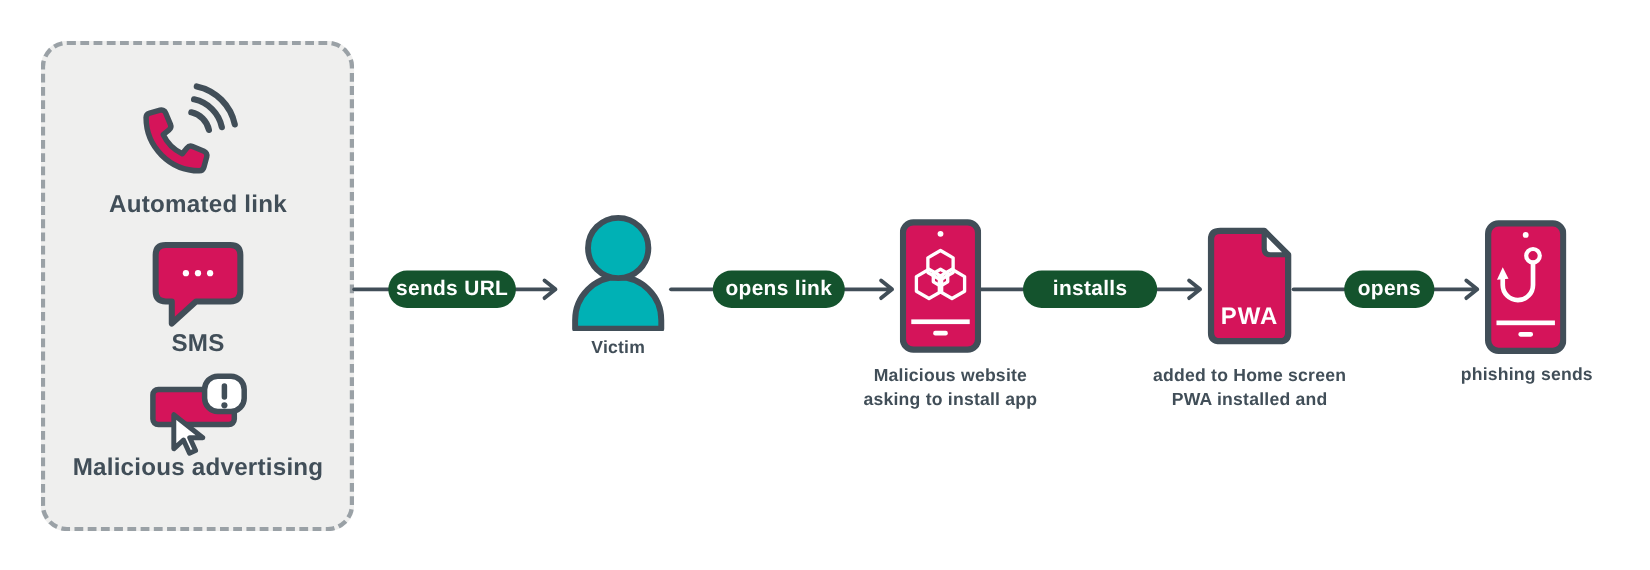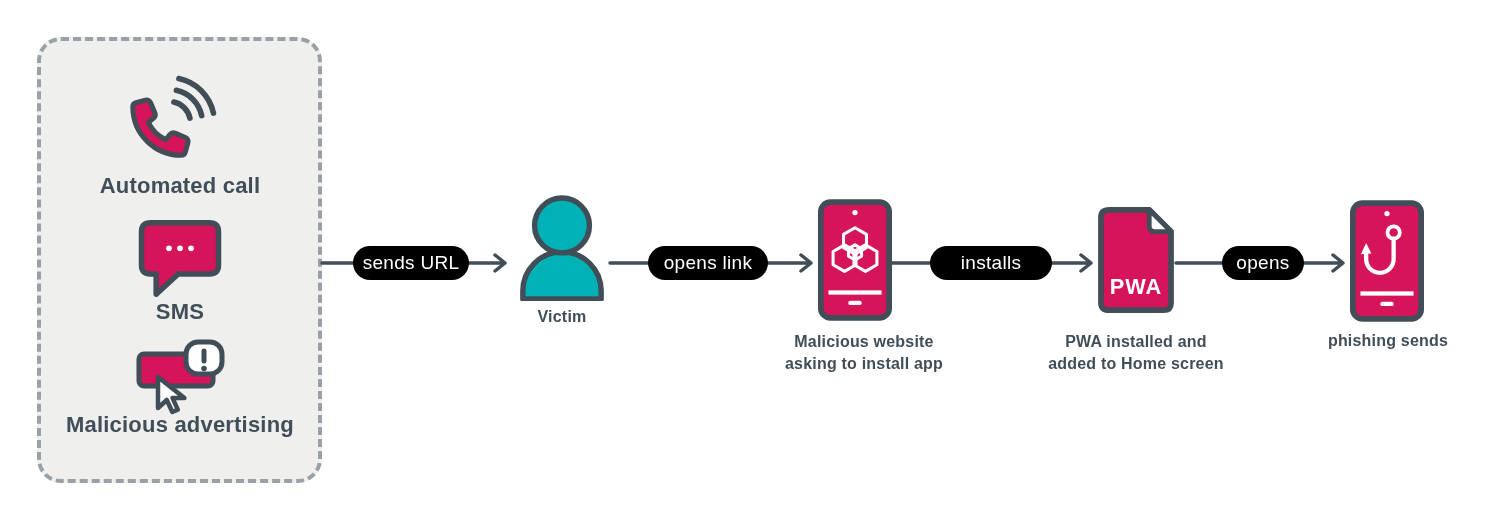--- a/index.html
+++ b/index.html
@@ -14,22 +14,22 @@
   .abs{position:absolute;}
   .lbl{
     position:absolute;font-weight:bold;color:#414e58;text-align:center;
     font-size:22px;line-height:24px;letter-spacing:.2px;
   }
   .node-lbl{
     position:absolute;font-weight:bold;color:#414e58;text-align:center;
     font-size:16px;line-height:22px;letter-spacing:.2px;
   }
   .pill{
-    position:absolute;top:246px;height:34px;border-radius:18px;background:#000000;
-    color:#ffffff;font-weight:normal;font-size:19px;letter-spacing:.3px;
+    position:absolute;top:246px;height:34px;border-radius:18px;background:#14532d;
+    color:#ffffff;font-weight:bold;font-size:19px;letter-spacing:.3px;
     display:flex;align-items:center;justify-content:center;
   }
   svg{display:block;}
 </style>
 </head>
 <body>
 
 <div class="canvas">
 
   <div class="panel"></div>
@@ -37,21 +37,21 @@
   <svg class="abs" style="left:128px;top:60px;" width="104" height="104" viewBox="0 0 130 130">
     <g fill="none" stroke="#414e58" stroke-width="7" stroke-linecap="round">
       <path d="M57.4,52.6 A26,26 0 0 1 77.4,72.6"></path>
       <path d="M60.5,37.9 A41,41 0 0 1 92.1,69.5"></path>
       <path d="M63.6,23.2 A56,56 0 0 1 106.8,66.4"></path>
     </g>
     <g transform="translate(6,50) scale(0.135)">
       <path d="M164.9 24.6c-7.7-18.6-28-28.5-47.4-23.2l-88 24C12.1 30.2 0 46 0 64C0 311.4 200.6 512 448 512c18 0 33.8-12.1 38.6-29.5l24-88c5.3-19.4-4.6-39.7-23.2-47.4l-96-40c-16.3-6.8-35.2-2.1-46.3 11.6L304.7 368C234.3 334.7 177.3 277.7 144 207.3L193.3 167c13.7-11.1 18.4-30 11.6-46.3l-40-96z" fill="#d5145a" stroke="#414e58" stroke-width="46" stroke-linejoin="round"></path>
     </g>
   </svg>
-  <div class="lbl" style="left:80px;top:174px;width:200px;">Automated call</div>
+  <div class="lbl" style="left:80px;top:174px;width:200px;">Automated link</div>
 
   <svg class="abs" style="left:136px;top:217px;" width="88" height="81" viewBox="0 0 96 88">
     <path d="M16,6 H80 Q90,6 90,16 V52 Q90,62 80,62 H46 L22,84 V62 H16 Q6,62 6,52 V16 Q6,6 16,6 Z" fill="#d5145a" stroke="#414e58" stroke-width="6" stroke-linejoin="round"></path>
     <g fill="#ffffff">
       <circle cx="36" cy="34" r="3.1"></circle>
         <circle cx="48" cy="34" r="3.1"></circle>
         <circle cx="60" cy="34" r="3.1"></circle>
     </g>
   </svg>
   <div class="lbl" style="left:130px;top:300px;width:100px;">SMS</div>
@@ -105,22 +105,22 @@
     <div>Malicious website</div>
     <div>asking to install app</div>
   </div>
 
   <svg class="abs" style="left:1097px;top:206px;" width="78" height="108" viewBox="0 0 82 114">
     <path d="M13,4 H55 L78,27 V102 Q78,110 70,110 H13 Q4,110 4,102 V12 Q4,4 13,4 Z" fill="#d5145a" stroke="#414e58" stroke-width="6" stroke-linejoin="round"></path>
     <path d="M55,4 V21 Q55,27 61,27 H78 Z" fill="#ffffff" stroke="#414e58" stroke-width="5" stroke-linejoin="round"></path>
     <text x="41" y="93" text-anchor="middle" font-family="Liberation Sans, sans-serif" font-weight="bold" font-size="23" letter-spacing="1" fill="#ffffff">PWA</text>
   </svg>
   <div class="node-lbl" style="left:1022px;top:331px;width:228px;">
+    <div>added to Home screen</div>
     <div>PWA installed and</div>
-    <div>added to Home screen</div>
   </div>
 
   <svg class="abs" style="left:1350px;top:198px;" width="74" height="126" viewBox="0 0 78 128">
     <rect x="3" y="3" width="72" height="122" rx="10" fill="#d5145a" stroke="#414e58" stroke-width="6"></rect>
     <circle cx="39" cy="14" r="2.8" fill="#ffffff"></circle>
     <g>
       <circle cx="46" cy="34" r="6.5" fill="none" stroke="#ffffff" stroke-width="4"></circle>
       <path d="M46,40.5 V62 A14.5,14.5 0 0 1 17,62 V56" fill="none" stroke="#ffffff" stroke-width="4.5" stroke-linecap="round"></path>
       <polygon points="11.5,57 17,45 22.5,56" fill="#ffffff"></polygon>
     </g>

